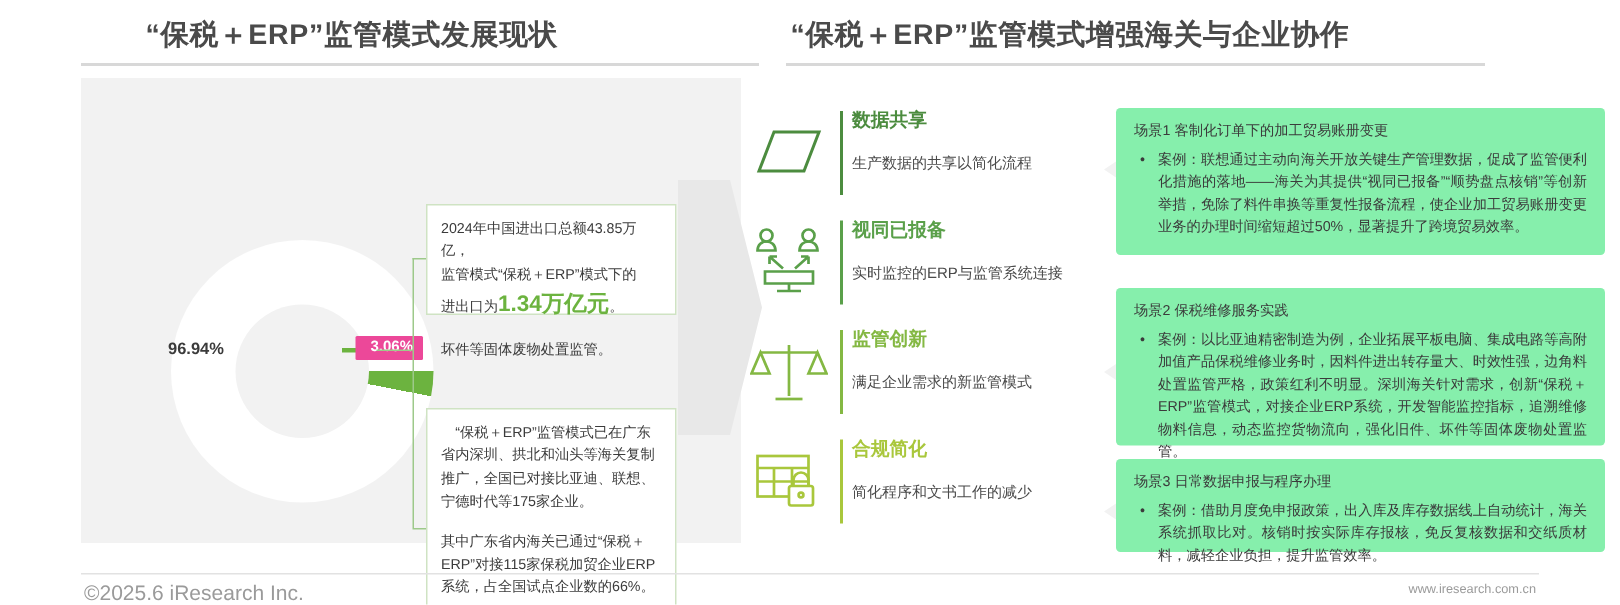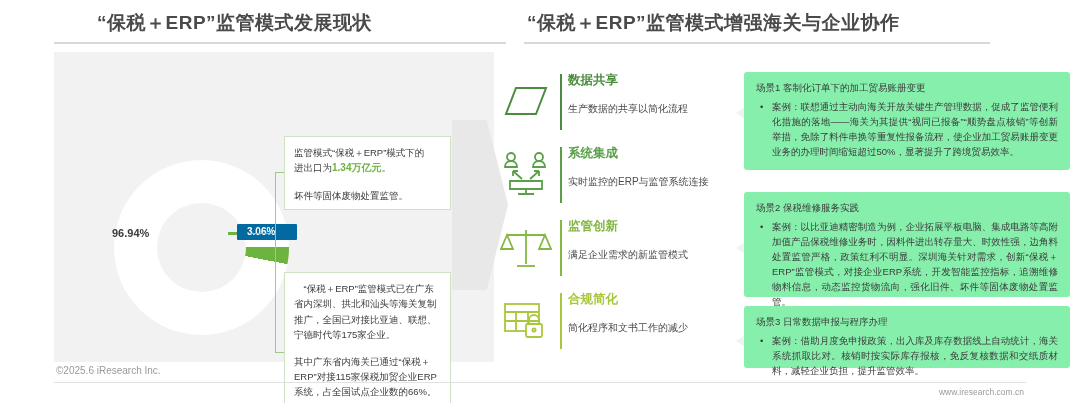--- a/index.html
+++ b/index.html
@@ -42,41 +42,41 @@
   .donut-hole{
     position:absolute;left:43px;top:43px;width:89px;height:89px;border-radius:50%;
     background:#f2f2f2;
   }
   .pct-major{
     position:absolute;left:58px;top:175px;
     font-size:11px;font-weight:bold;color:#3b3b3b;white-space:nowrap;
   }
   .pct-minor{
     position:absolute;left:183px;top:172px;
-    background:#0369a1;color:#ffffff;font-size:10px;font-weight:bold;
-    padding:2px 22px 3px 10px;border-radius:1px;white-space:nowrap;
+    background:#ec4899;color:#ffffff;font-size:10px;font-weight:bold;
+    padding:2px 7px 3px 10px;border-radius:1px;white-space:nowrap;
   }
   .leader-dash{
     position:absolute;left:174px;top:180px;width:14px;height:3px;background:#6cb33f;
   }
 
   
   .conn{position:absolute;background:#9dc98a;}
   .conn-v{width:1px;}
   .conn-h{height:1px;}
 
   
   .card{
     position:absolute;background:#ffffff;border:1px solid #cfe3c3;
     box-sizing:border-box;padding:8px 9px;
     font-size:9.5px;line-height:1.62;color:#3b3b3b;
   }
   .card-1{left:230px;top:84px;width:167px;height:74px;}
   .card-2{left:230px;top:220px;width:167px;height:139px;}
-  .hl{color:#6cb33f;font-weight:bold;font-size:10px;}
+  .hl{color:#6cb33f;font-weight:bold;font-size:15px;}
   .card p{margin:0;}
   .card .gap{margin-top:11px;}
 
   
   .mid{position:absolute;left:498px;top:62px;width:235px;height:305px;}
   .mid-item{position:absolute;left:0;width:235px;height:62px;}
   .mid-icon{
     position:absolute;left:2px;top:4px;width:52px;height:50px;
   }
   .mid-bar{position:absolute;left:62px;top:2px;width:2px;height:56px;}
@@ -119,21 +119,21 @@
 
   
   .src{
     position:absolute;left:56px;top:368px;font-size:8.5px;color:#9a9a9a;
     white-space:nowrap;
   }
   .foot-rule{
     position:absolute;left:54px;top:382px;width:972px;height:1px;background:#e2e2e2;
   }
   .copy{
-    position:absolute;left:56px;top:365px;font-size:10px;color:#9a9a9a;
+    position:absolute;left:56px;top:387px;font-size:14px;color:#9a9a9a;
     white-space:nowrap;
   }
   .site{
     position:absolute;right:56px;top:387px;font-size:8.5px;color:#9a9a9a;
     white-space:nowrap;
   }
 </style>
 </head>
 <body>
 
@@ -155,20 +155,21 @@
     <div class="pct-major">96.94%</div>
     <div class="leader-dash"></div>
     <div class="pct-minor">3.06%</div>
 
     <div class="conn conn-h" style="left:197px;top:181px;width:24px;"></div>
     <div class="conn conn-v" style="left:221px;top:120px;height:180px;"></div>
     <div class="conn conn-h" style="left:221px;top:120px;width:10px;"></div>
     <div class="conn conn-h" style="left:221px;top:300px;width:10px;"></div>
 
     <div class="card card-1">
+      <p>2024年中国进出口总额43.85万亿，</p>
       <p>监管模式“保税＋ERP”模式下的</p>
       <p><span>进出口为</span><span class="hl">1.34万亿元</span><span>。</span></p>
       <p class="gap">坏件等固体废物处置监管。</p>
     </div>
 
     <div class="card card-2">
       <p>　“保税＋ERP”监管模式已在广东省内深圳、拱北和汕头等海关复制推广，全国已对接比亚迪、联想、宁德时代等175家企业。</p>
       <p class="gap">其中广东省内海关已通过“保税＋ERP”对接115家保税加贸企业ERP系统，占全国试点企业数的66%。</p>
     </div>
   </div>
@@ -197,21 +198,21 @@
             <circle cx="39" cy="8" r="4"></circle>
             <path d="M33 18c0-4 3-6 6-6s6 2 6 6z"></path>
             <path d="M22 30 L13 22 M13 22 l0 5 M13 22 l5 0"></path>
             <path d="M30 30 L39 22 M39 22 l0 5 M39 22 l-5 0"></path>
             <path d="M10 32h32v8H10z"></path>
             <path d="M26 40v5 M18 45h16"></path>
           </g>
         </svg>
       </span>
       <span class="mid-bar" style="background:#5aa04a;"></span>
-      <span class="mid-head" style="color:#5aa04a;">系统集成</span>
+      <span class="mid-head" style="color:#5aa04a;">视同已报备</span>
       <span class="mid-sub">实时监控的ERP与监管系统连接</span>
     </div>
 
     <div class="mid-item" style="top:229px;">
       <span class="mid-icon">
         <svg viewBox="0 0 52 50" width="52" height="50">
           <g fill="none" stroke="#a9c73c" stroke-width="1.8">
             <rect x="5" y="9" width="34" height="27"></rect>
             <path d="M5 17h34 M5 26h34 M16 17v19 M28 17v19"></path>
             <rect x="26" y="29" width="16" height="13" rx="1.5" fill="#ffffff"></rect>

